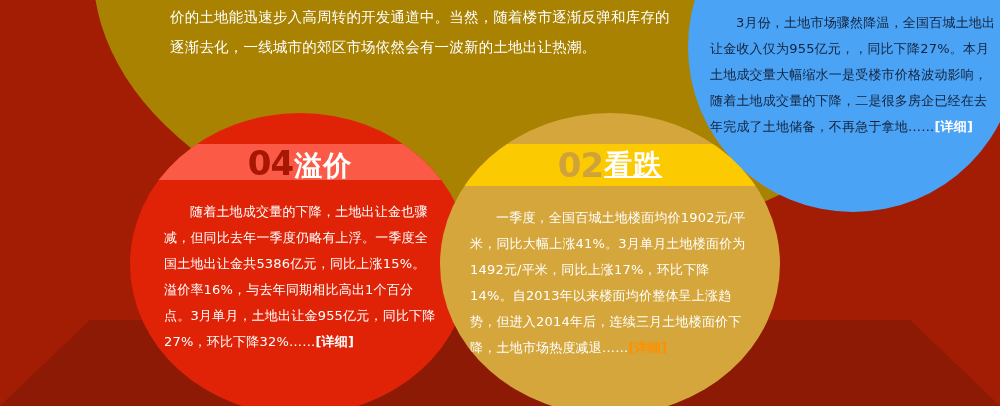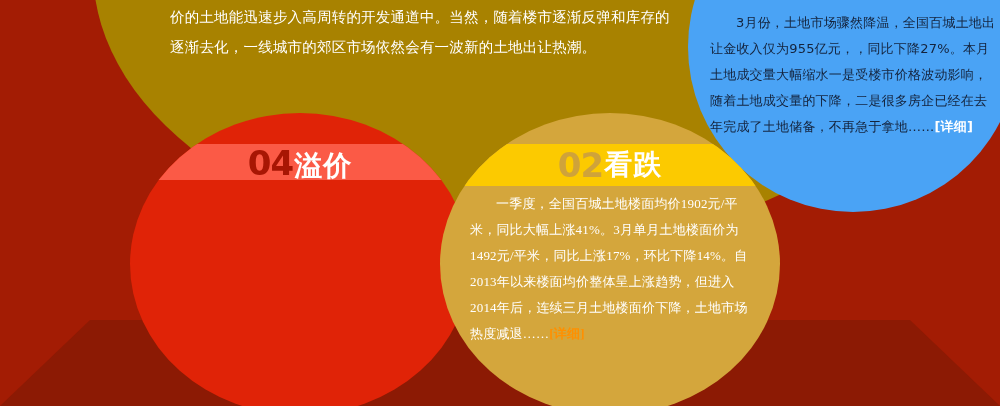--- a/index.html
+++ b/index.html
@@ -71,22 +71,22 @@
   #b04 .body{top:86px;padding:0 34px;color:#ffffff;}
   #b04 .more{color:#ffffff;}
 
   
   #b03{
     left:440px;top:113px;width:340px;height:302px;
     background:#d4a63c;
   }
   #b03 .band{top:31px;height:42px;background:#fcca00;}
   #b03 .band .num{color:#cfa33a;}
-  #b03 .band .ttl{color:#ffffff;}
-  #b03 .body{top:78px;padding:0 30px;color:#ffffff;font-family:Liberation Serif, serif;}
+  #b03 .band .ttl{color:#ffffff;text-decoration:underline;}
+  #b03 .body{top:92px;padding:0 30px;color:#ffffff;}
   #b03 .more{color:#ff9000;}
 
   
   #b05{
     left:688px;top:-118px;width:330px;height:330px;
     background:#4aa3f5;
   }
   #b05 .body{
     top:128px;padding:0 22px;color:#14233c;font-size:13px;line-height:26px;
   }
@@ -107,20 +107,21 @@
 
   <div class="bubble" id="b05">
     <div class="body"><span>3月份，土地市场骤然降温，全国百城土地出让金收入仅为955亿元，，同比下降27%。本月土地成交量大幅缩水一是受楼市价格波动影响，随着土地成交量的下降，二是很多房企已经在去年完成了土地储备，不再急于拿地……</span><span class="more">[详细]</span></div>
   </div>
 
   <div class="bubble" id="b04">
     <div class="band">
       <span class="num">04</span>
       <span class="ttl">溢价</span>
     </div>
+    <div class="body"><span>随着土地成交量的下降，土地出让金也骤减，但同比去年一季度仍略有上浮。一季度全国土地出让金共5386亿元，同比上涨15%。溢价率16%，与去年同期相比高出1个百分点。3月单月，土地出让金955亿元，同比下降27%，环比下降32%……</span><span class="more">[详细]</span></div>
   </div>
 
   <div class="bubble" id="b03">
     <div class="band">
       <span class="num">02</span>
       <span class="ttl">看跌</span>
     </div>
     <div class="body"><span>一季度，全国百城土地楼面均价1902元/平米，同比大幅上涨41%。3月单月土地楼面价为1492元/平米，同比上涨17%，环比下降14%。自2013年以来楼面均价整体呈上涨趋势，但进入2014年后，连续三月土地楼面价下降，土地市场热度减退……</span><span class="more">[详细]</span></div>
   </div>
 

